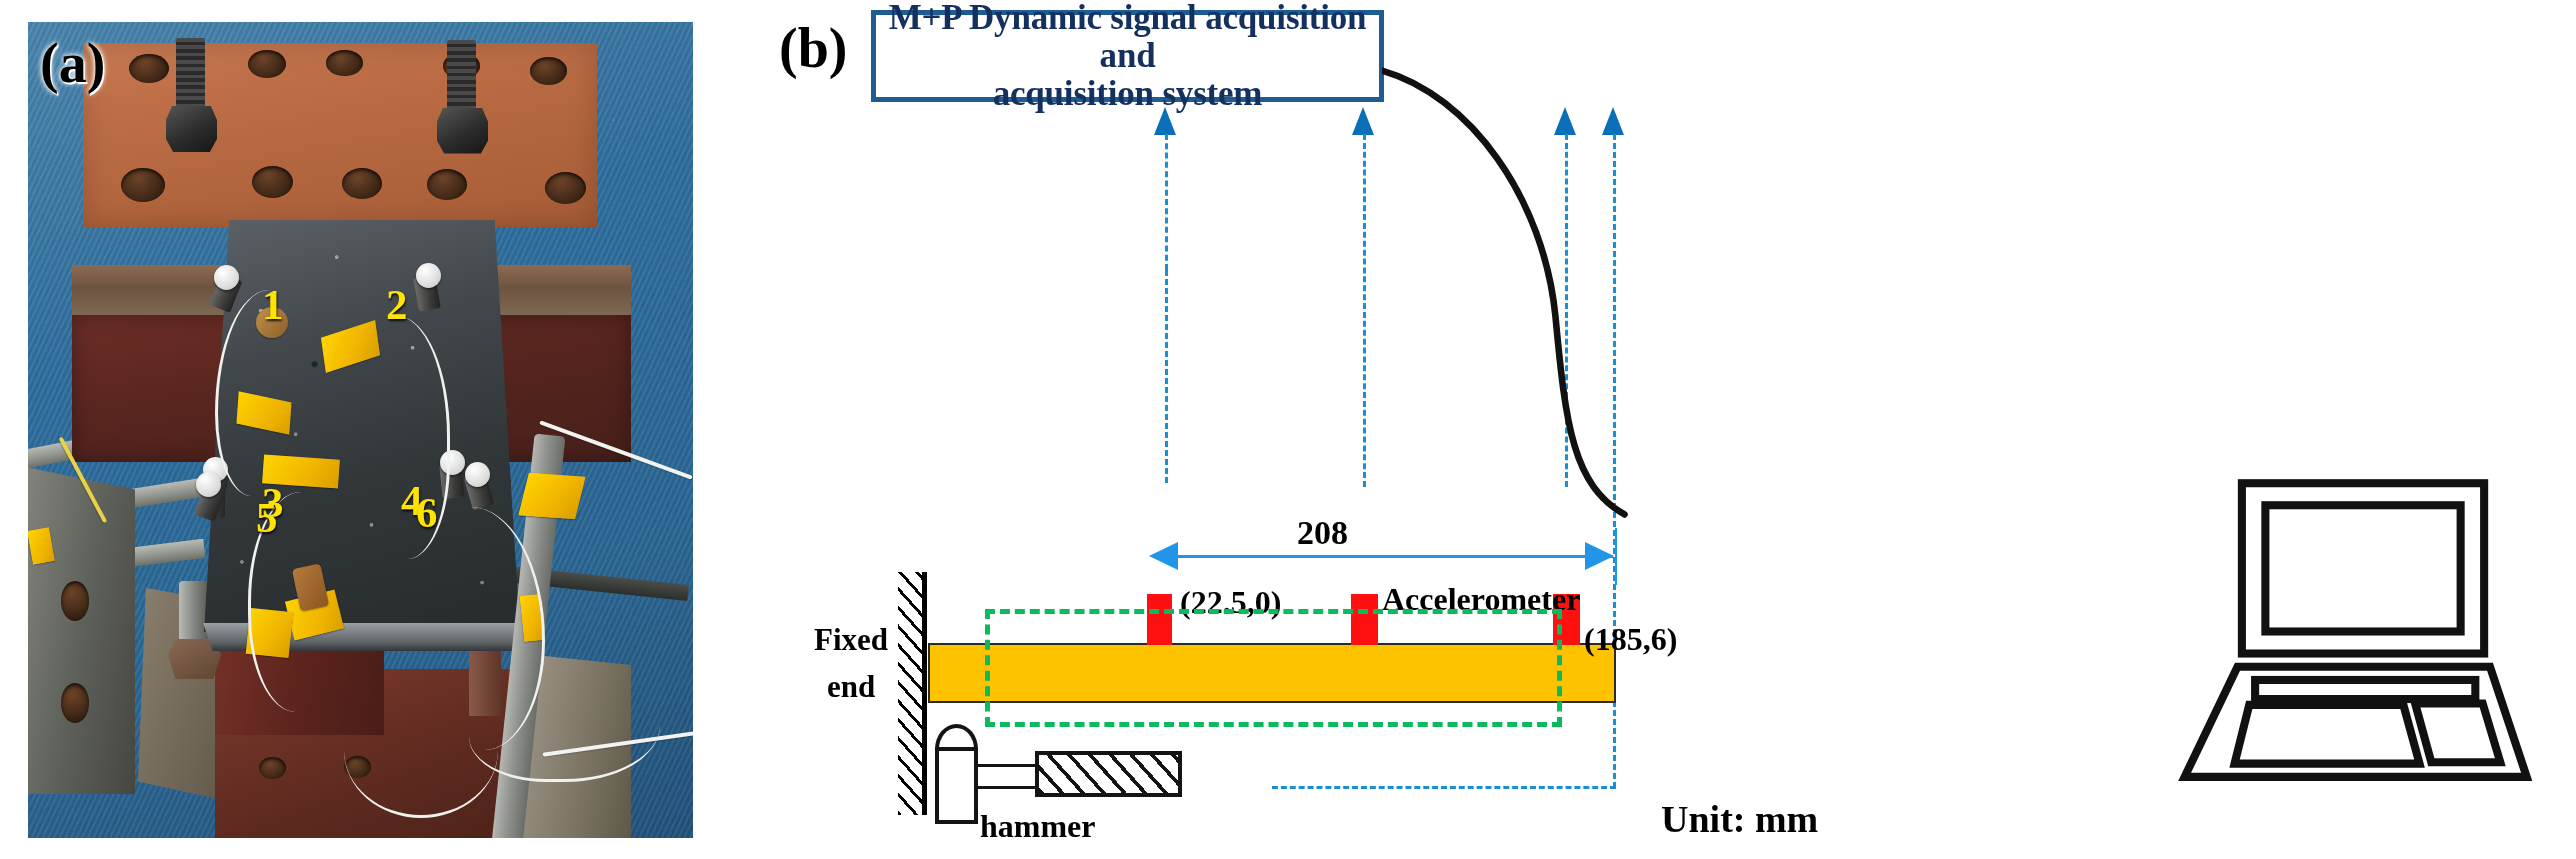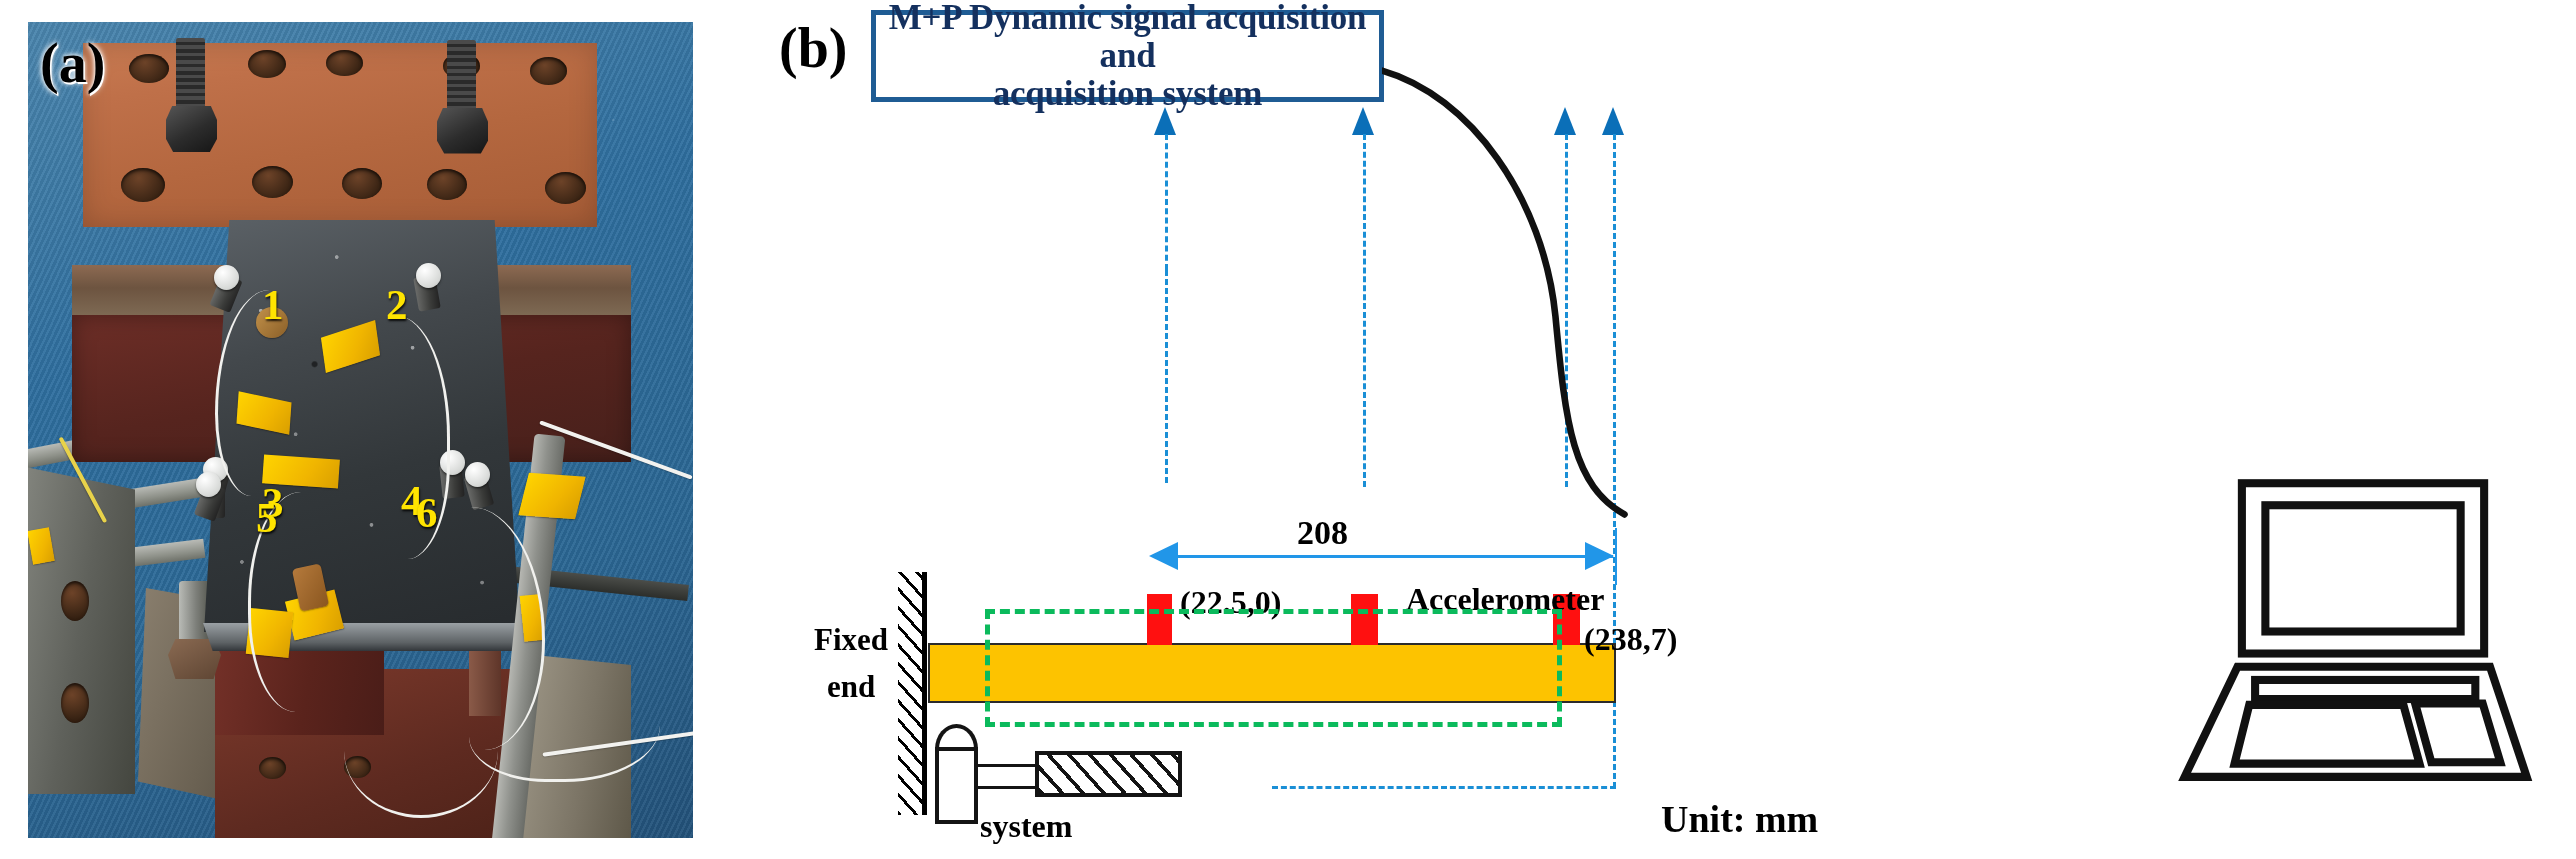--- a/index.html
+++ b/index.html
@@ -297,33 +297,33 @@
               font-weight:bold;font-size:31px;line-height:1.5;color:#000;">
     <span>Fixed</span><br>
     <span>end</span>
   </div>
 
   <div id="beam" style="left:193px;top:643px;width:688px;height:60px;"></div>
 
   <div class="sensor" style="left:412px;top:594px;width:25px;height:51px;"></div>
   <div class="sensor" style="left:616px;top:594px;width:26.5px;height:51px;"></div>
   <div class="sensor" style="left:818px;top:594px;width:26.5px;height:51px;"></div>
-  <div id="accel-text" style="left:671px;top:581px;">Accelerometer</div>
+  <div id="accel-text" style="left:647px;top:581px;">Accelerometer</div>
 
   <div class="coord" style="left:445px;top:584px;">(22.5,0)</div>
-  <div class="coord" style="left:849px;top:621px;">(238,7)</div>
+  <div class="coord" style="left:849px;top:621px;">(185,6)</div>
 
   <div id="greenbox" style="left:250px;top:609px;width:577px;height:118px;"></div>
 
   <div id="ham-cap" style="left:200px;top:724px;width:43px;height:25px;"></div>
   <div id="ham-body" style="left:200px;top:747px;width:43px;height:77px;"></div>
   <div id="ham-rod-t" style="left:241px;top:764px;width:60px;"></div>
   <div id="ham-rod-b" style="left:241px;top:786px;width:60px;"></div>
   <div id="ham-grip" style="left:300px;top:751px;width:147px;height:46px;"></div>
-  <div id="ham-label" style="left:245px;top:808px;">system</div>
+  <div id="ham-label" style="left:245px;top:808px;">hammer</div>
 
   <div id="unit-text" style="left:926px;top:797px;">Unit: mm</div>
 
   <svg id="cable-svg" viewBox="0 0 1120 680">
     <path d="M0 36 C 120 70, 220 210, 236 370 C 250 520, 260 600, 330 640" fill="none" stroke="#111" stroke-width="9" stroke-linecap="round"></path>
   </svg>
 
   <svg id="laptop" viewBox="0 0 520 440">
     <g fill="none" stroke="#111" stroke-width="11">
       <rect x="110" y="18" width="330" height="232"></rect>

